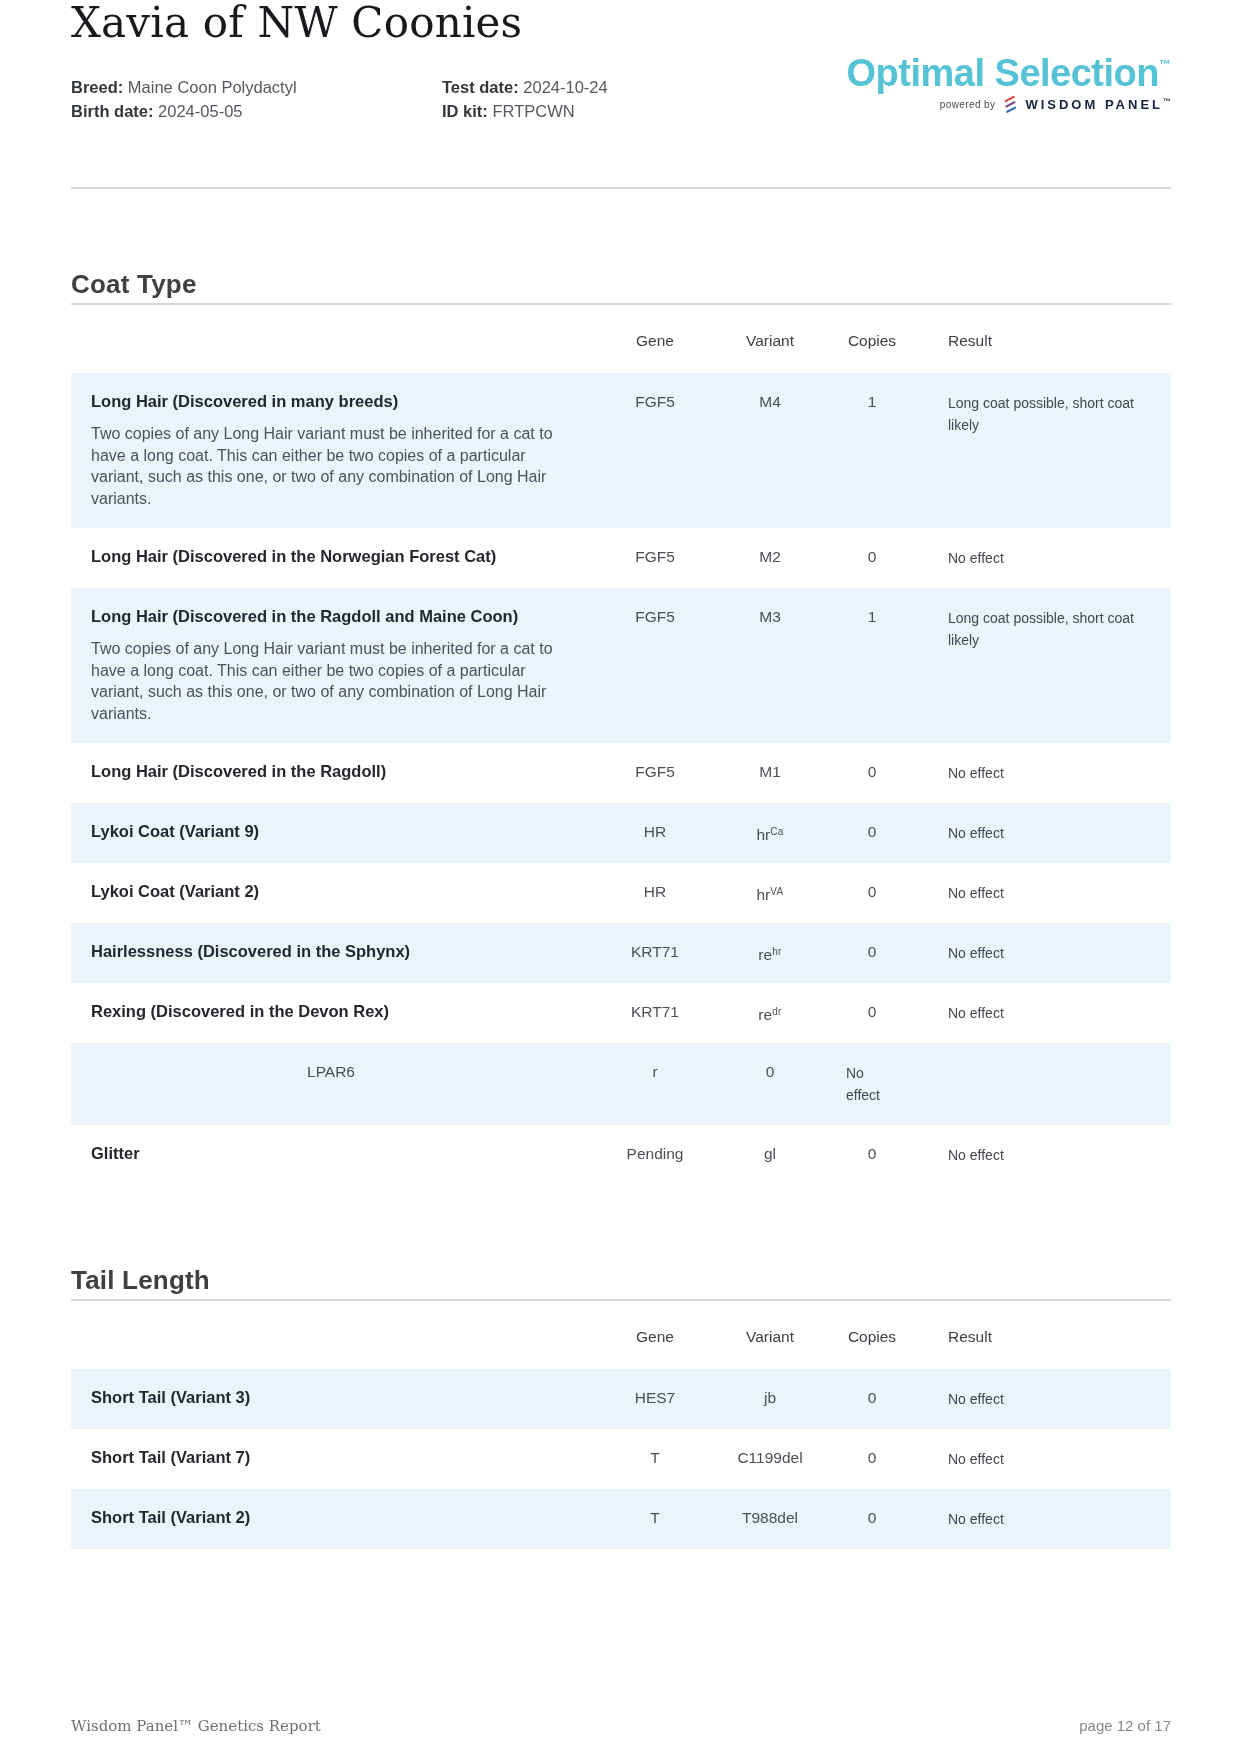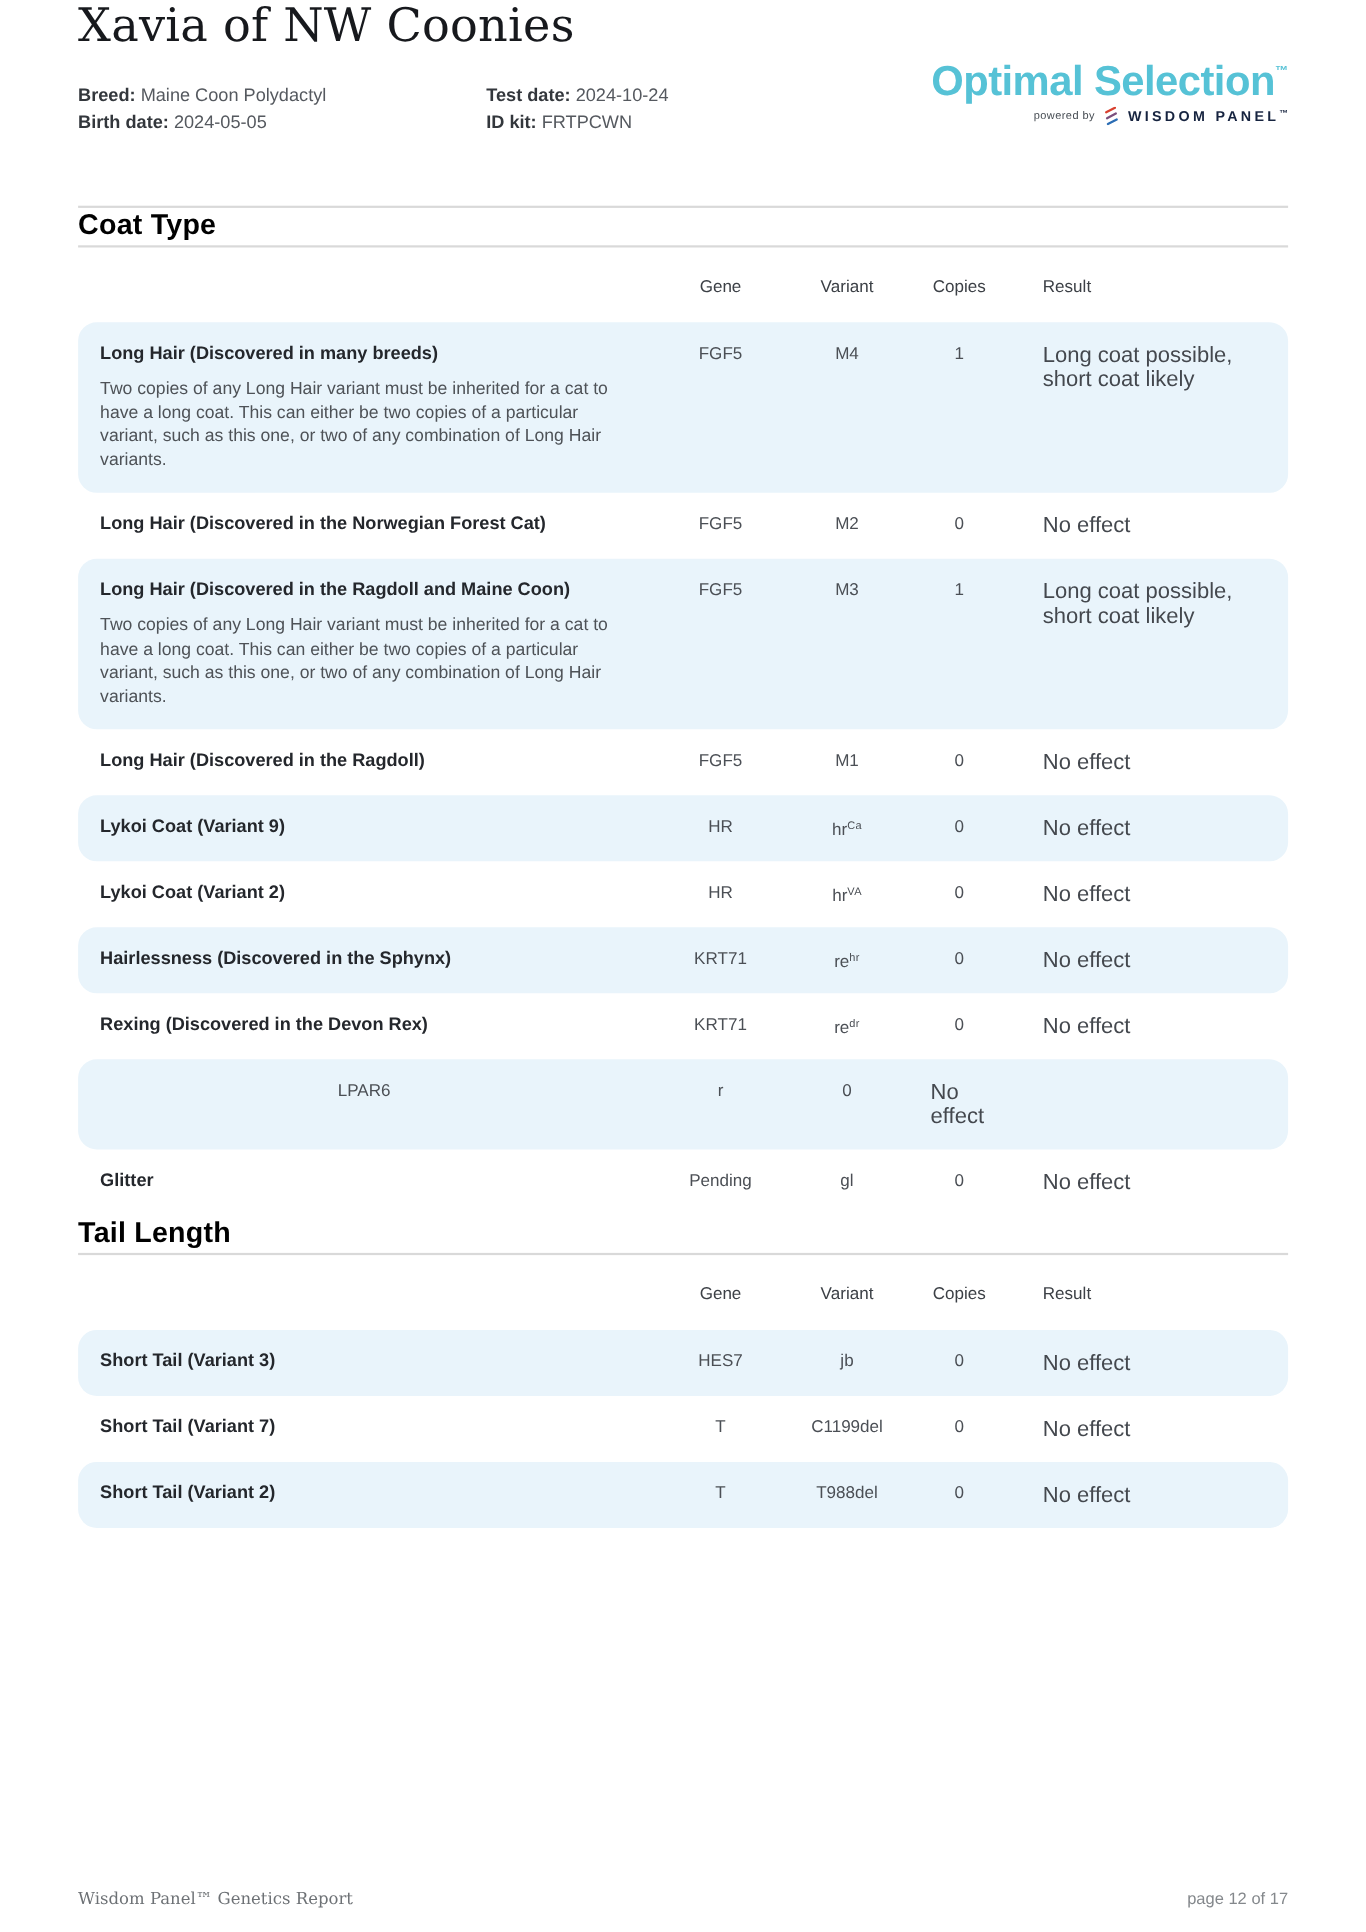--- a/index.html
+++ b/index.html
@@ -43,40 +43,41 @@
     display:grid;grid-template-columns:371px auto;grid-auto-rows:24px;
     font-size:16.5px;color:#55595f;
   }
   .info-grid b{color:#33373c;font-weight:700;}
 
   .top-divider{margin-top:61px;height:2px;background:var(--divider);}
 
   
   .section{margin-top:0;}
   .section-title{
-    font-size:26px;line-height:30px;font-weight:700;color:#000000;letter-spacing:0.2px;
+    margin-top:80px;
+    font-size:26px;line-height:30px;font-weight:700;color:#404040;letter-spacing:0.2px;
   }
   .section-rule{margin-top:4px;height:2px;background:var(--divider);}
 
   .grid-row{display:grid;grid-template-columns:520px 128px 102px 102px 248px;}
   .thead{padding-top:27px;padding-bottom:23px;}
   .thead .col{font-size:15.5px;line-height:18px;color:#3c4046;}
   .col-gene,.col-variant,.col-copies{text-align:center;}
   .col-result{padding-left:25px;}
 
-  .trait-row{padding:19px 0;border-radius:17px;}
+  .trait-row{padding:19px 0;}
   .trait-row.shaded{background:var(--row-highlight);}
   .cell{font-size:15.5px;line-height:19px;color:#4b4f55;}
   .cell-name-wrap{padding-left:20px;padding-right:12px;}
   .trait-name{font-size:16.5px;line-height:19px;font-weight:700;color:#24272c;}
   .trait-desc{
     margin-top:12px;max-width:488px;
     font-size:16px;line-height:21.5px;font-weight:400;color:#4e5257;
   }
-  .cell-result{padding-left:25px;padding-right:23px;font-size:20px;line-height:22px;color:#44484e;}
+  .cell-result{padding-left:25px;padding-right:23px;font-size:14px;line-height:22px;color:#44484e;}
   .variant-sup{font-size:10px;vertical-align:5px;letter-spacing:0.3px;}
 
   
   .footer{
     position:absolute;left:71px;right:71px;bottom:21px;
     display:flex;justify-content:space-between;align-items:baseline;
   }
   .footer-left{
     font-family:"DejaVu Serif","Liberation Serif",serif;
     font-size:15px;color:#6d7175;

